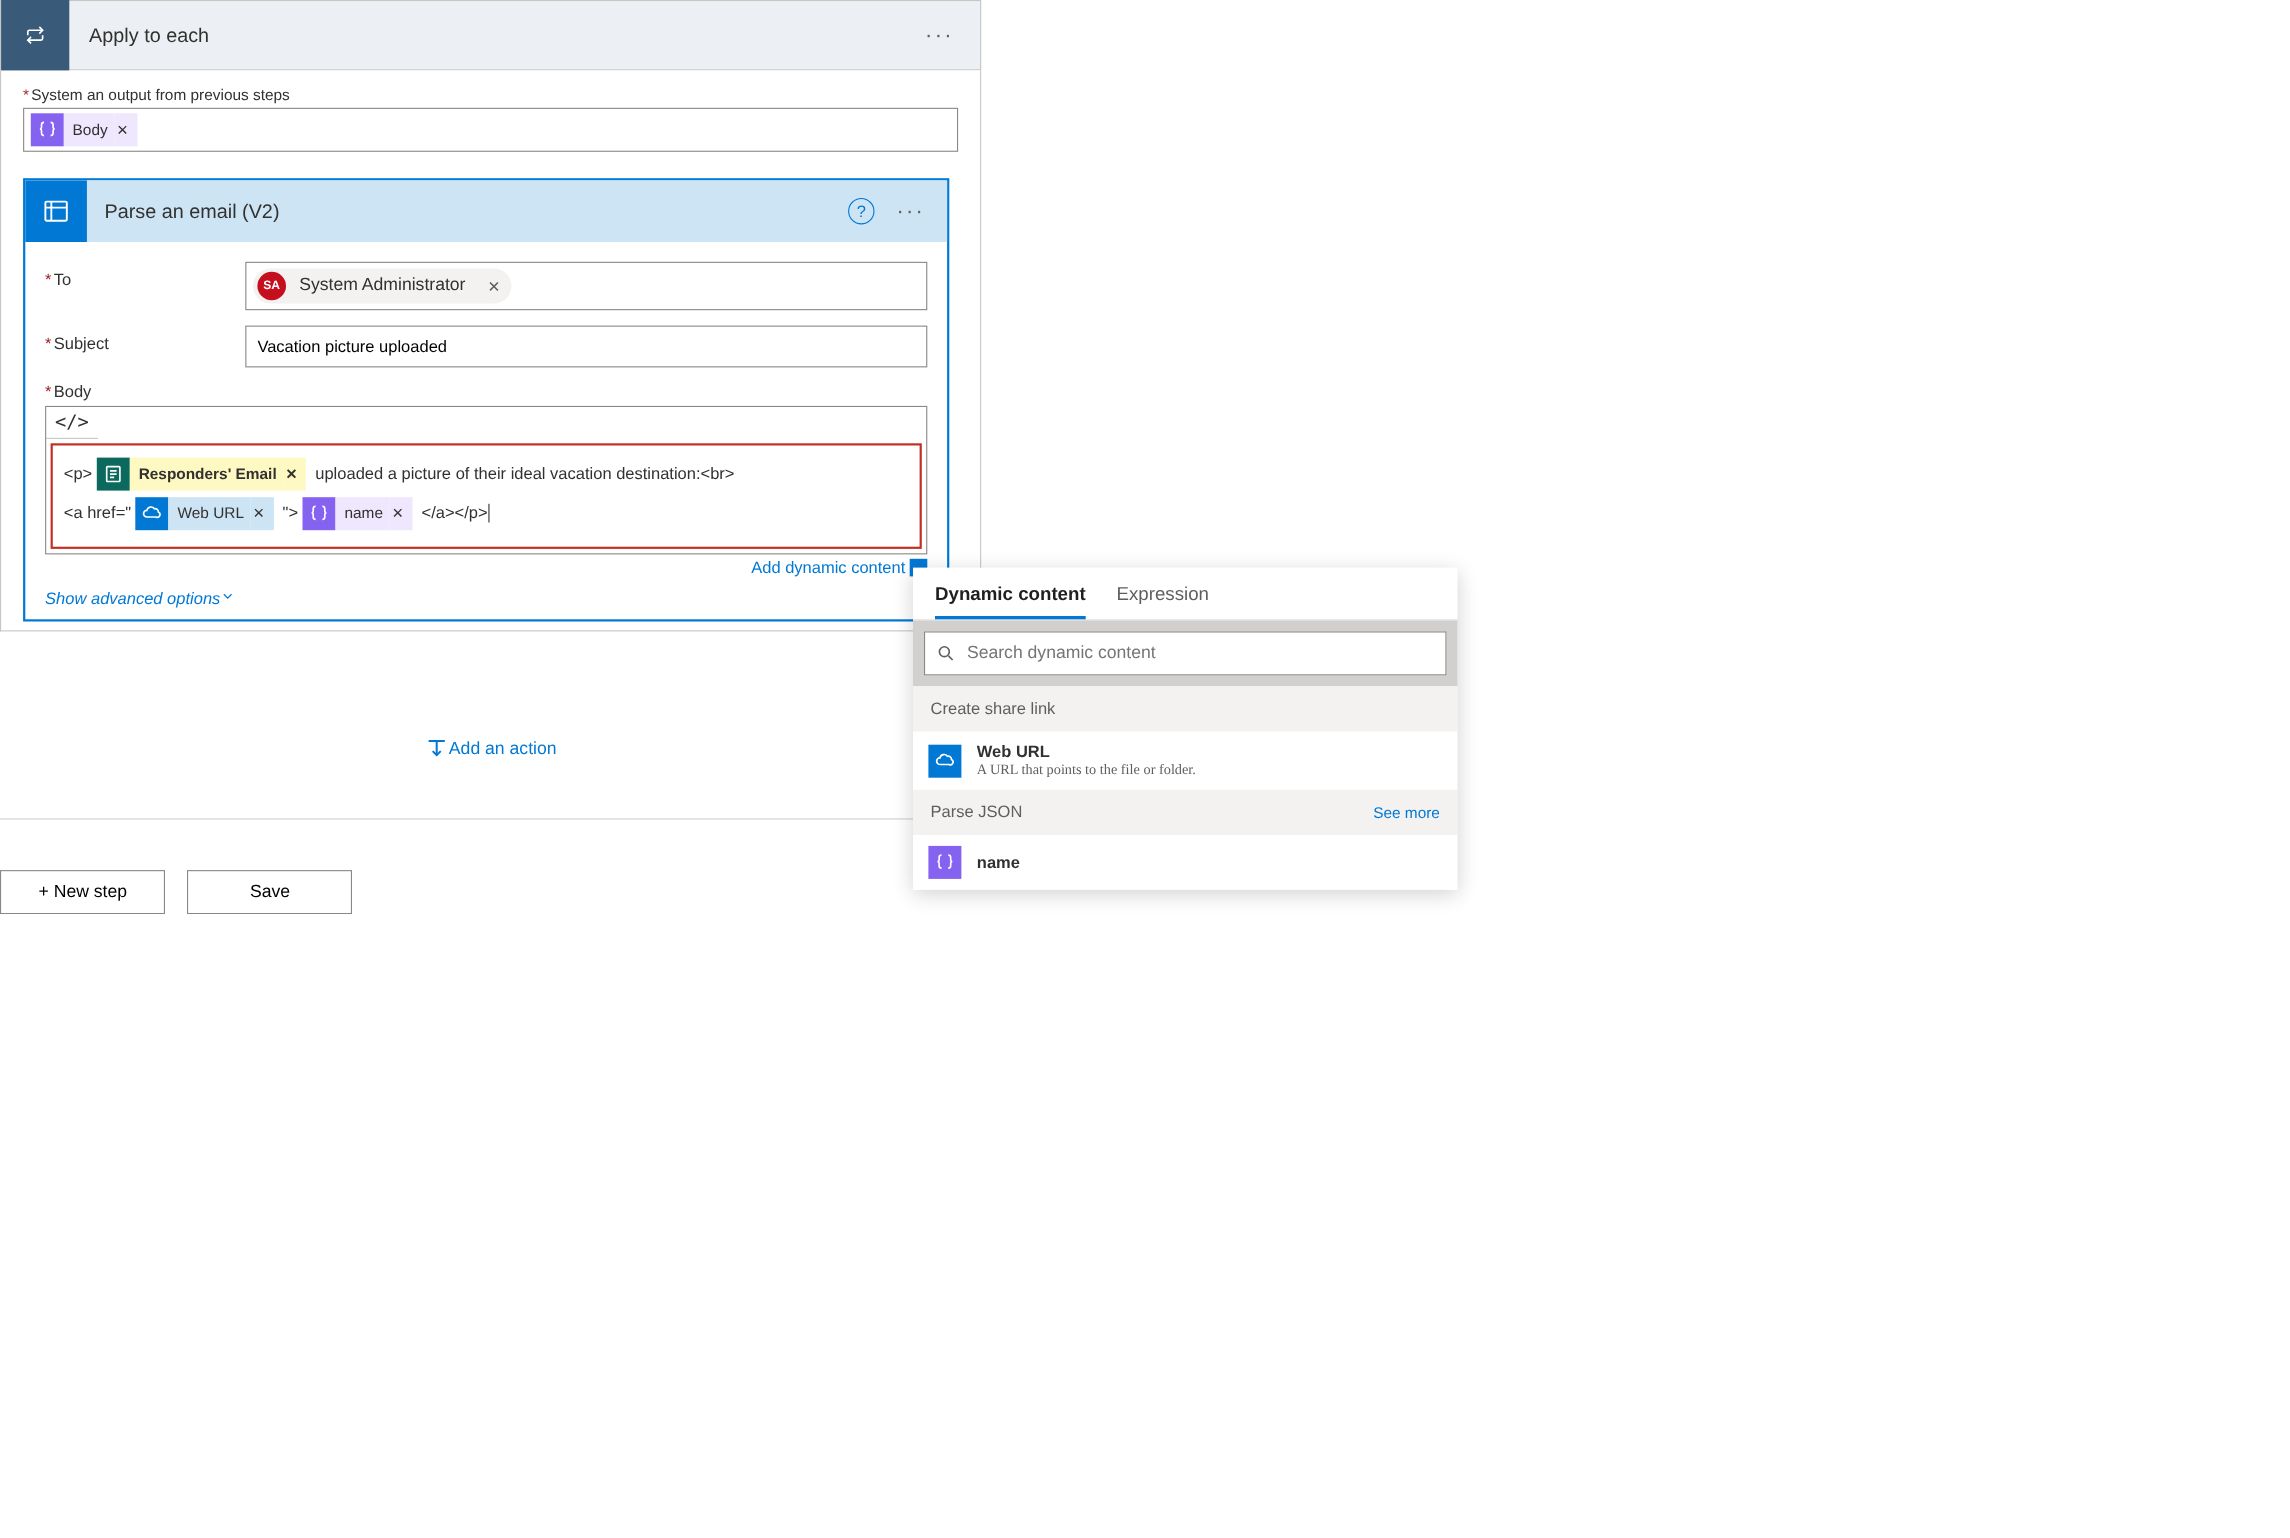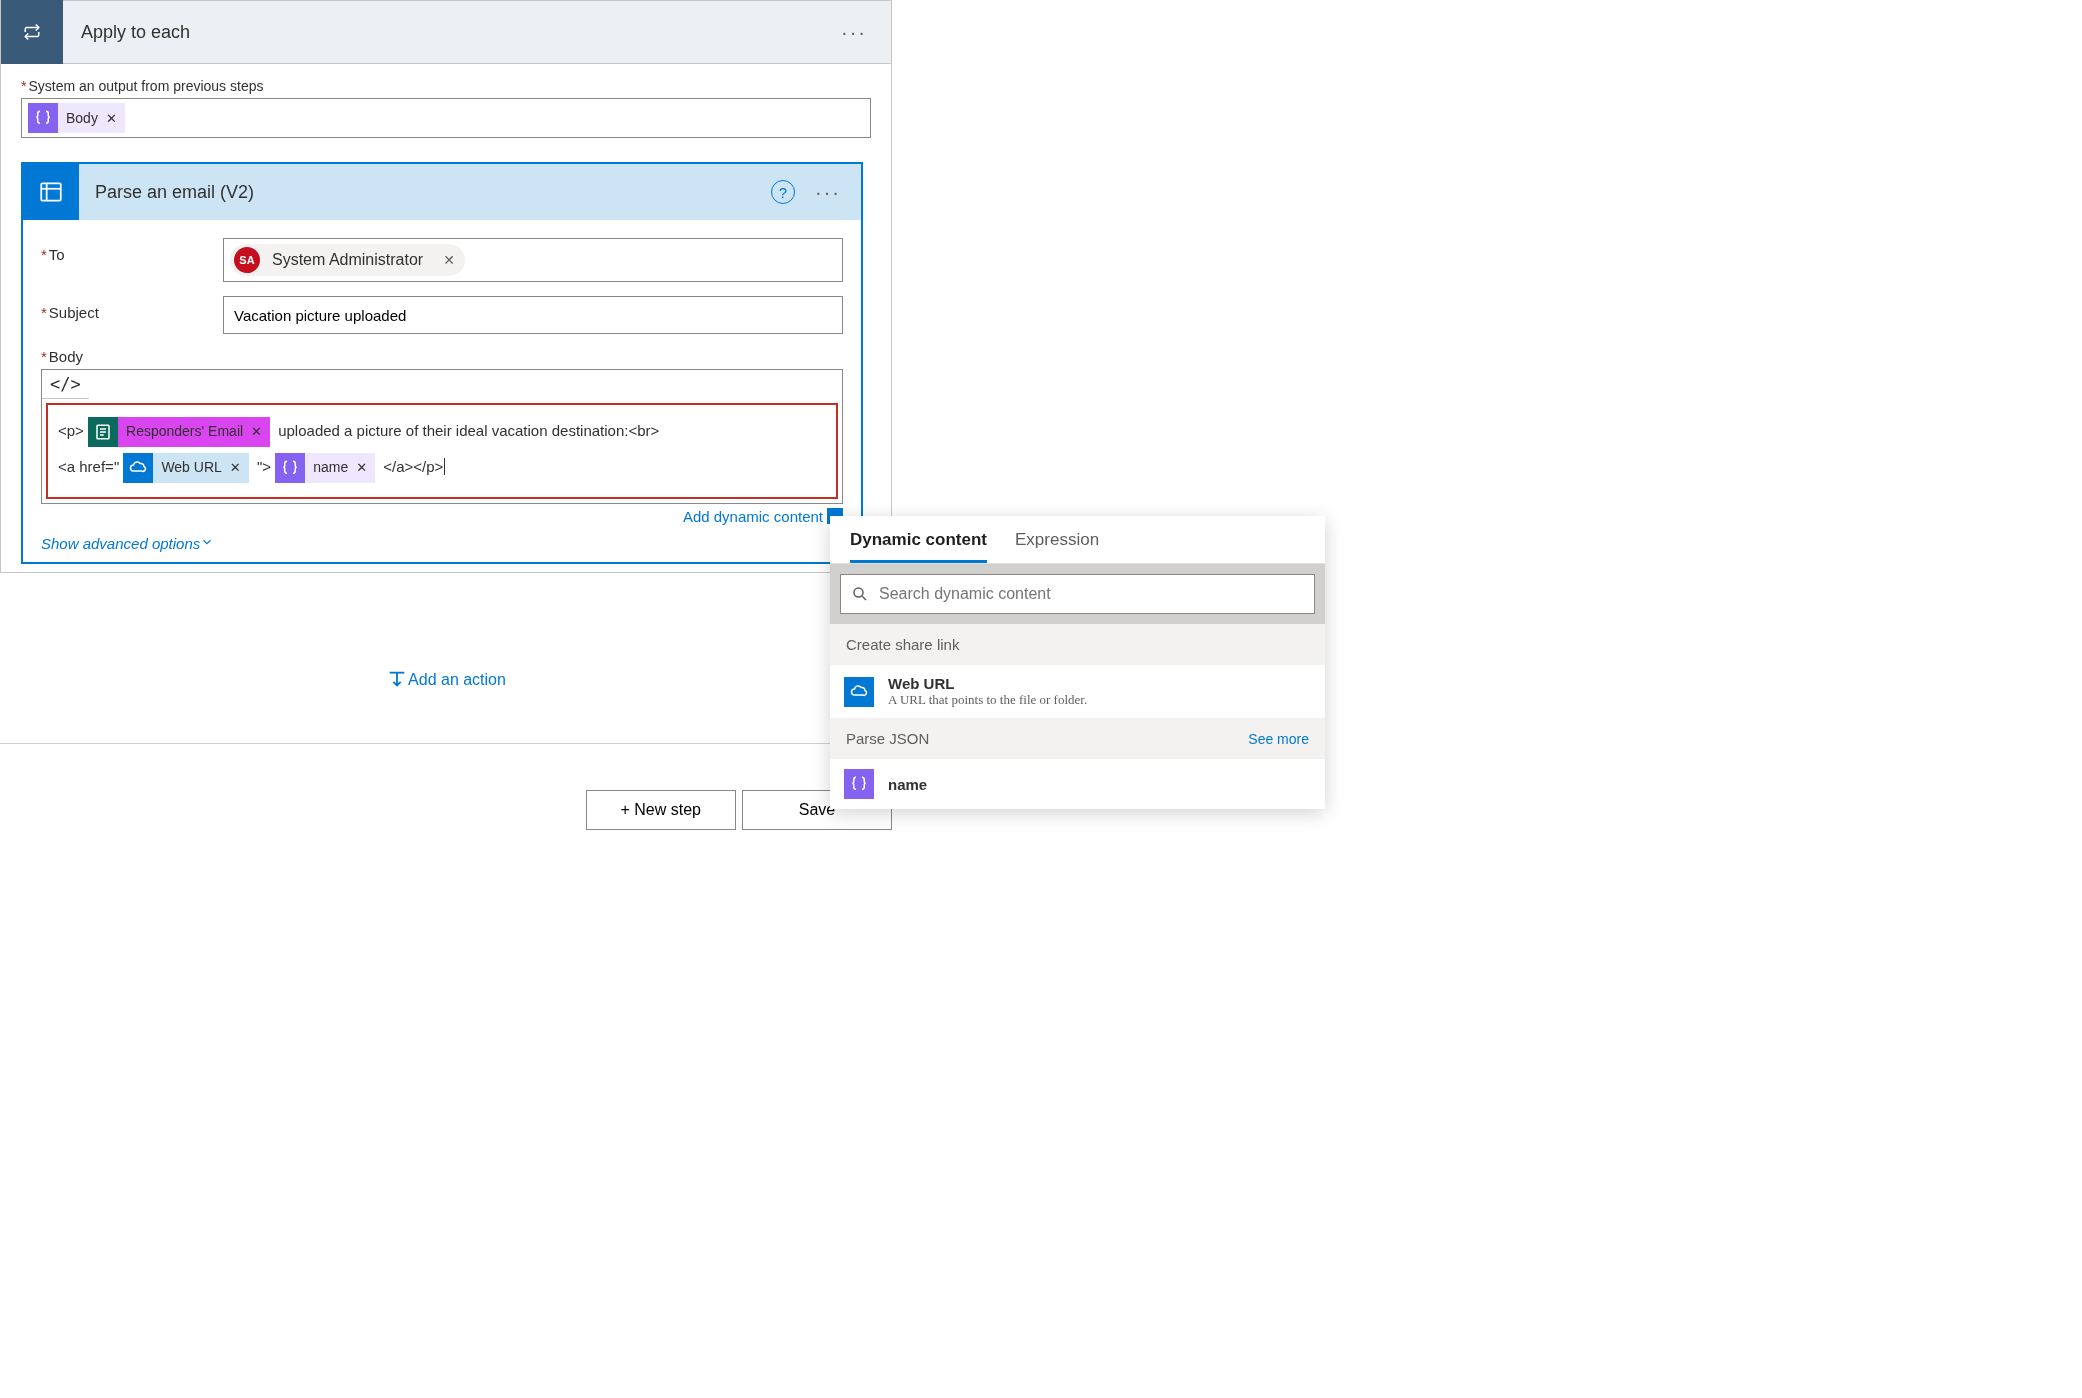--- a/index.html
+++ b/index.html
@@ -37,21 +37,21 @@
   }
   .token .tk-label {
     padding: 0 6px 0 8px; height: 30px; display: flex; align-items: center;
   }
   .token .tk-x { padding: 0 8px 0 2px; height: 30px; display: flex; align-items: center; cursor: pointer; font-size: 13px; }
 
   .token.purple .tk-icon { background: #8662f0; color: #fff; }
   .token.purple .tk-label, .token.purple .tk-x { background: #eee7fe; }
 
   .token.teal .tk-icon { background: #0b6a5d; color: #fff; }
-  .token.teal .tk-label, .token.teal .tk-x { background: #d946ef; }
+  .token.teal .tk-label, .token.teal .tk-x { background: #fef9c3; font-weight: bold; }
 
   .token.blue .tk-icon { background: #0078d4; color: #fff; }
   .token.blue .tk-label, .token.blue .tk-x { background: #cde4f5; }
 
   
   .email-card {
     width: 842px; margin-top: 24px; border: 2px solid #0078d4;
   }
   .email-header {
     display: flex; align-items: center; height: 56px; background: #cde4f5;
@@ -117,21 +117,21 @@
   
   .add-action {
     width: 892px; text-align: center; margin-top: 96px;
     display: flex; align-items: center; justify-content: center; 
     color: #0078d4; font-size: 16px; cursor: pointer;
   }
 
   .divider { width: 892px; border-top: 1px solid #d2d0ce; margin-top: 52px; }
 
   .footer-btns {
-    width: 892px; display: flex; justify-content: flex-end; gap: 6px; margin-top: 46px;
+    width: 892px; display: flex; justify-content: flex-start; gap: 20px; margin-top: 46px;
   }
   .footer-btns button {
     border: 1px solid #8a8886; background: #fff; padding: 10px 34px; font-size: 16px; cursor: pointer;
     min-width: 150px;
   }
 
   
   .dyn-panel {
     position: absolute; left: 830px; top: 516px; width: 495px;
     background: #fff; box-shadow: 0 4px 18px rgba(0,0,0,0.18);

